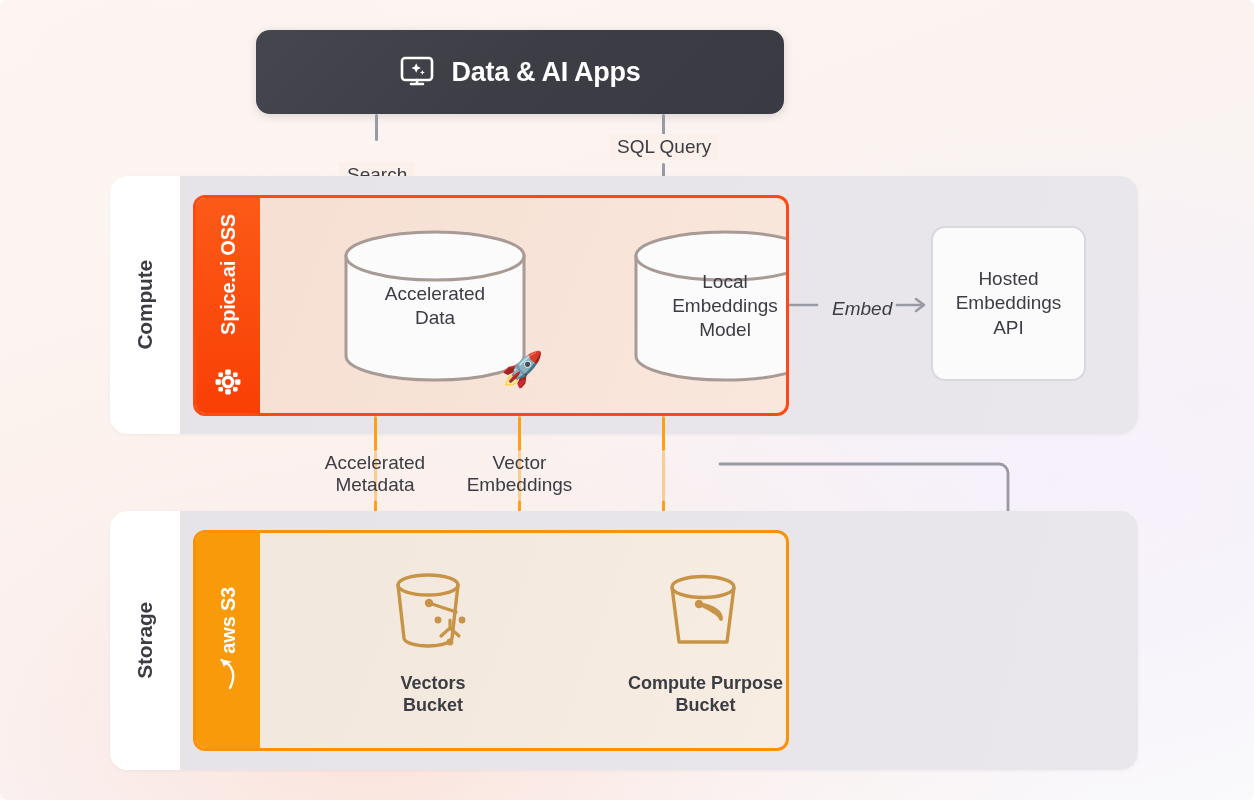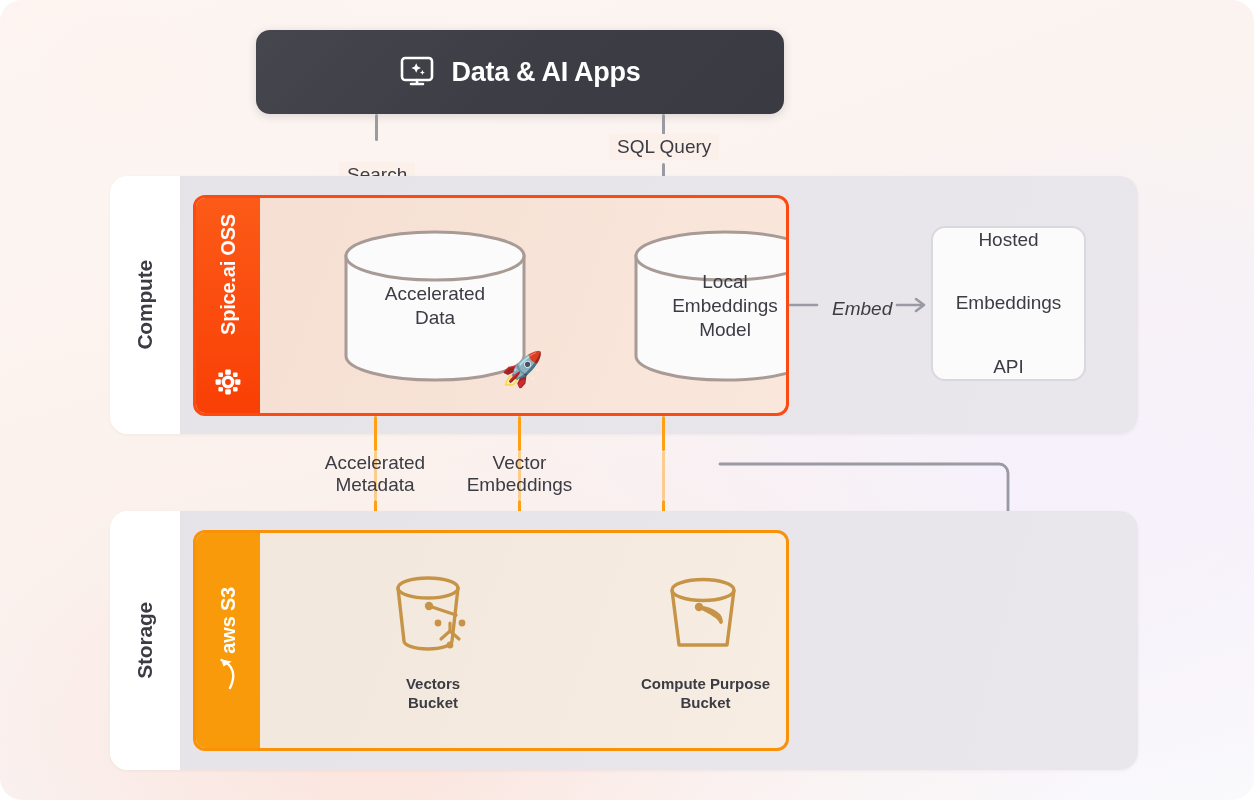--- a/index.html
+++ b/index.html
@@ -5,21 +5,21 @@
   * { box-sizing: border-box; margin: 0; padding: 0; }
   html, body {
     width: 1254px; height: 800px;
     font-family: "Liberation Sans", sans-serif;
     background: #ffffff;
     overflow: hidden;
   }
   #canvas {
     position: relative;
     width: 1254px; height: 800px;
-    border-radius: 22px;
+    border-radius: 7px;
     overflow: hidden;
     background:
       radial-gradient(1000px 620px at 30% 92%, rgba(255,214,196,0.55) 0%, rgba(255,233,223,0.30) 38%, rgba(255,255,255,0) 72%),
       radial-gradient(760px 520px at 84% 60%, rgba(246,240,252,0.85) 0%, rgba(255,255,255,0) 70%),
       radial-gradient(900px 700px at 10% 10%, rgba(253,244,240,0.9) 0%, rgba(255,255,255,0) 70%),
       linear-gradient(160deg, #fdf6f3 0%, #fbf3ef 35%, #f7f3f7 70%, #fafafc 100%);
   }
 
   
   #apps-bar {
@@ -138,34 +138,34 @@
     position: absolute; font-size: 34px; line-height: 1; z-index: 4;
   }
 
   
   .whitebox {
     position: absolute;
     background: #fbfbfc;
     border: 2px solid #d9d8de;
     border-radius: 14px;
     display: flex; flex-direction: column;
-    align-items: center; justify-content: space-between;
+    align-items: center; justify-content: center;
     text-align: center;
     font-size: 19px; color: #3b3c44; line-height: 1.28;
   }
 
   
   .bucket-item {
     position: absolute;
     display: flex; flex-direction: column;
     align-items: center; justify-content: center;
     gap: 14px;
   }
   .bucket-item .bk-label {
-    font-size: 15px; font-weight: 700; color: #3b3c44;
+    font-size: 18px; font-weight: 700; color: #3b3c44;
     text-align: center; line-height: 1.25;
   }
 
   .arrow-svg { position: absolute; overflow: visible; }
 </style>
 </head>
 <body>
 
 <div id="canvas">
 

